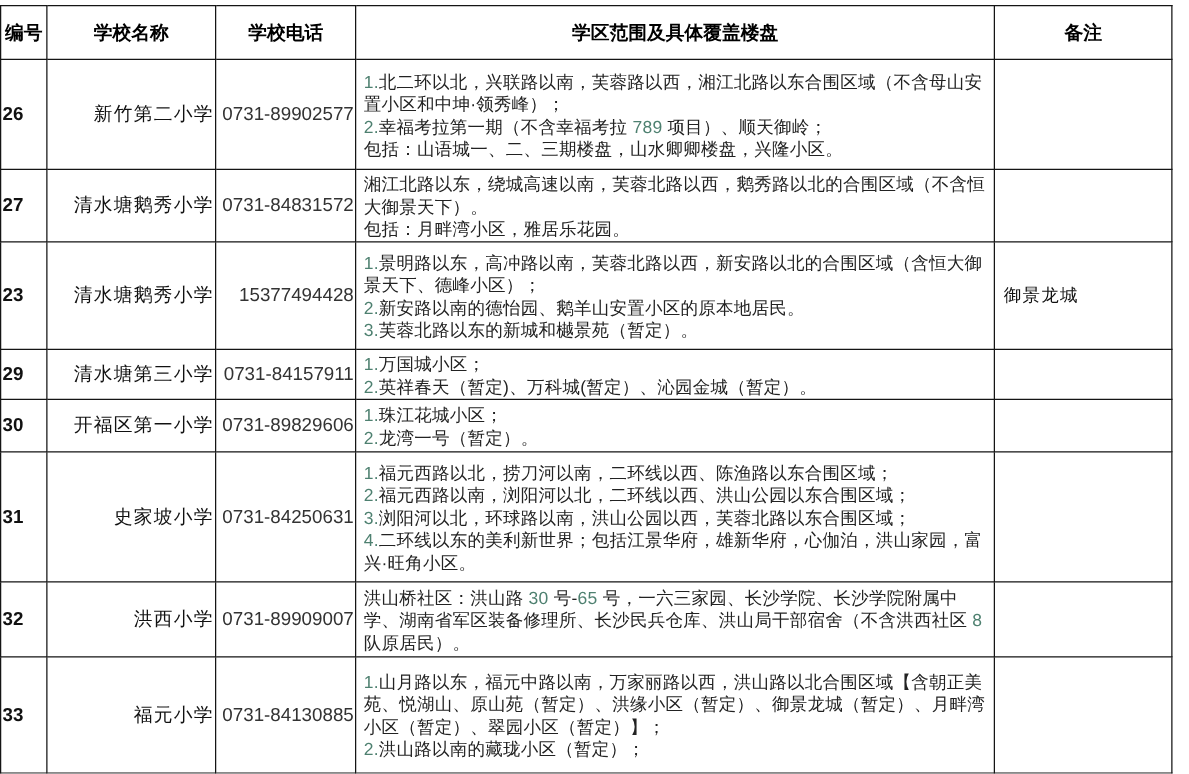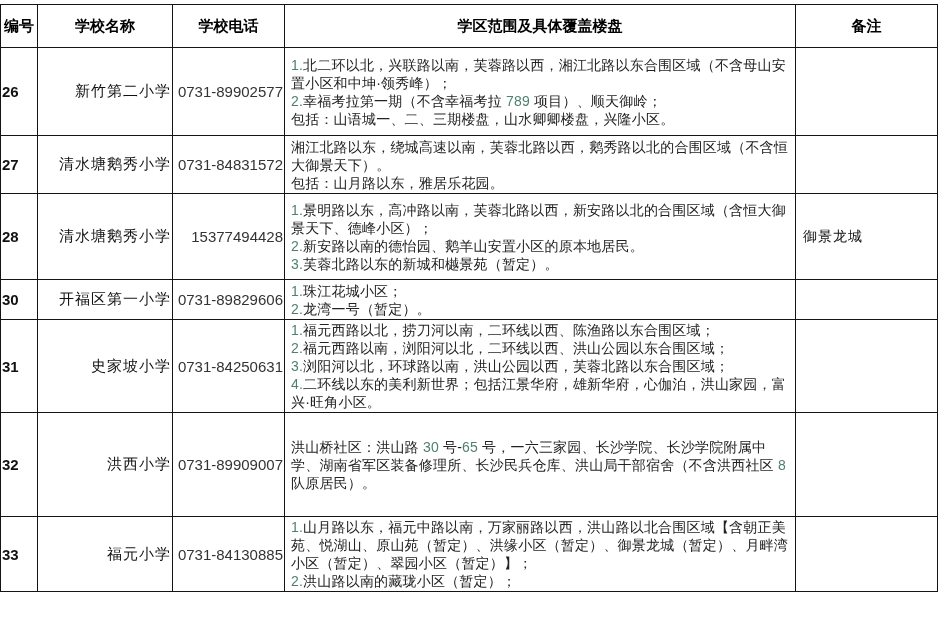--- a/index.html
+++ b/index.html
@@ -91,34 +91,44 @@
             <div class="line">包括：山语城一、二、三期楼盘，山水卿卿楼盘，兴隆小区。</div>
           </td>
           <td class="cell-note"></td>
         </tr>
         <tr>
           <td class="cell-id">27</td>
           <td class="cell-name">清水塘鹅秀小学</td>
           <td class="cell-phone">0731-84831572</td>
           <td class="cell-district">
             <div class="line">湘江北路以东，绕城高速以南，芙蓉北路以西，鹅秀路以北的合围区域（不含恒大御景天下）。</div>
-            <div class="line">包括：山月路以东，雅居乐花园。</div>
+            <div class="line">包括：月畔湾小区，雅居乐花园。</div>
           </td>
           <td class="cell-note"></td>
         </tr>
         <tr>
-          <td class="cell-id">28</td>
+          <td class="cell-id">23</td>
           <td class="cell-name">清水塘鹅秀小学</td>
           <td class="cell-phone">15377494428</td>
           <td class="cell-district">
             <div class="line"><span class="num">1.</span>景明路以东，高冲路以南，芙蓉北路以西，新安路以北的合围区域（含恒大御景天下、德峰小区）；</div>
             <div class="line"><span class="num">2.</span>新安路以南的德怡园、鹅羊山安置小区的原本地居民。</div>
             <div class="line"><span class="num">3.</span>芙蓉北路以东的新城和樾景苑（暂定）。</div>
           </td>
           <td class="cell-note">御景龙城</td>
+        </tr>
+        <tr>
+          <td class="cell-id">29</td>
+          <td class="cell-name">清水塘第三小学</td>
+          <td class="cell-phone">0731-84157911</td>
+          <td class="cell-district">
+            <div class="line"><span class="num">1.</span>万国城小区；</div>
+            <div class="line"><span class="num">2.</span>英祥春天（暂定)、万科城(暂定）、沁园金城（暂定）。</div>
+          </td>
+          <td class="cell-note"></td>
         </tr>
         <tr>
           <td class="cell-id">30</td>
           <td class="cell-name">开福区第一小学</td>
           <td class="cell-phone">0731-89829606</td>
           <td class="cell-district">
             <div class="line"><span class="num">1.</span>珠江花城小区；</div>
             <div class="line"><span class="num">2.</span>龙湾一号（暂定）。</div>
           </td>
           <td class="cell-note"></td>

